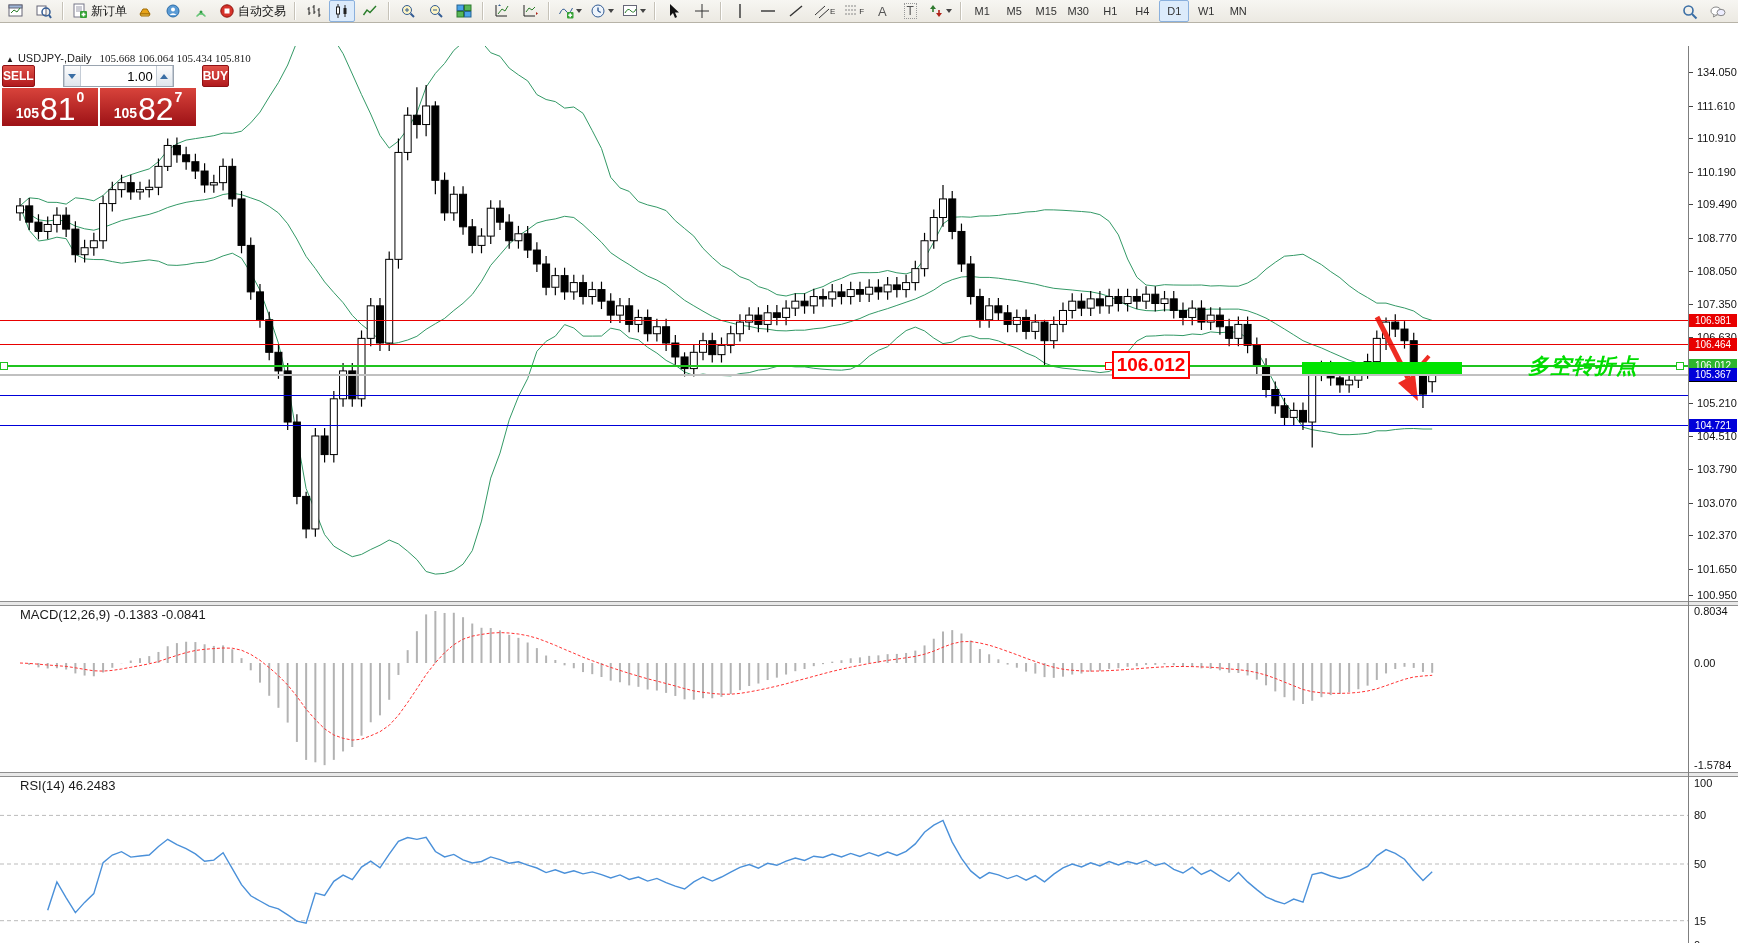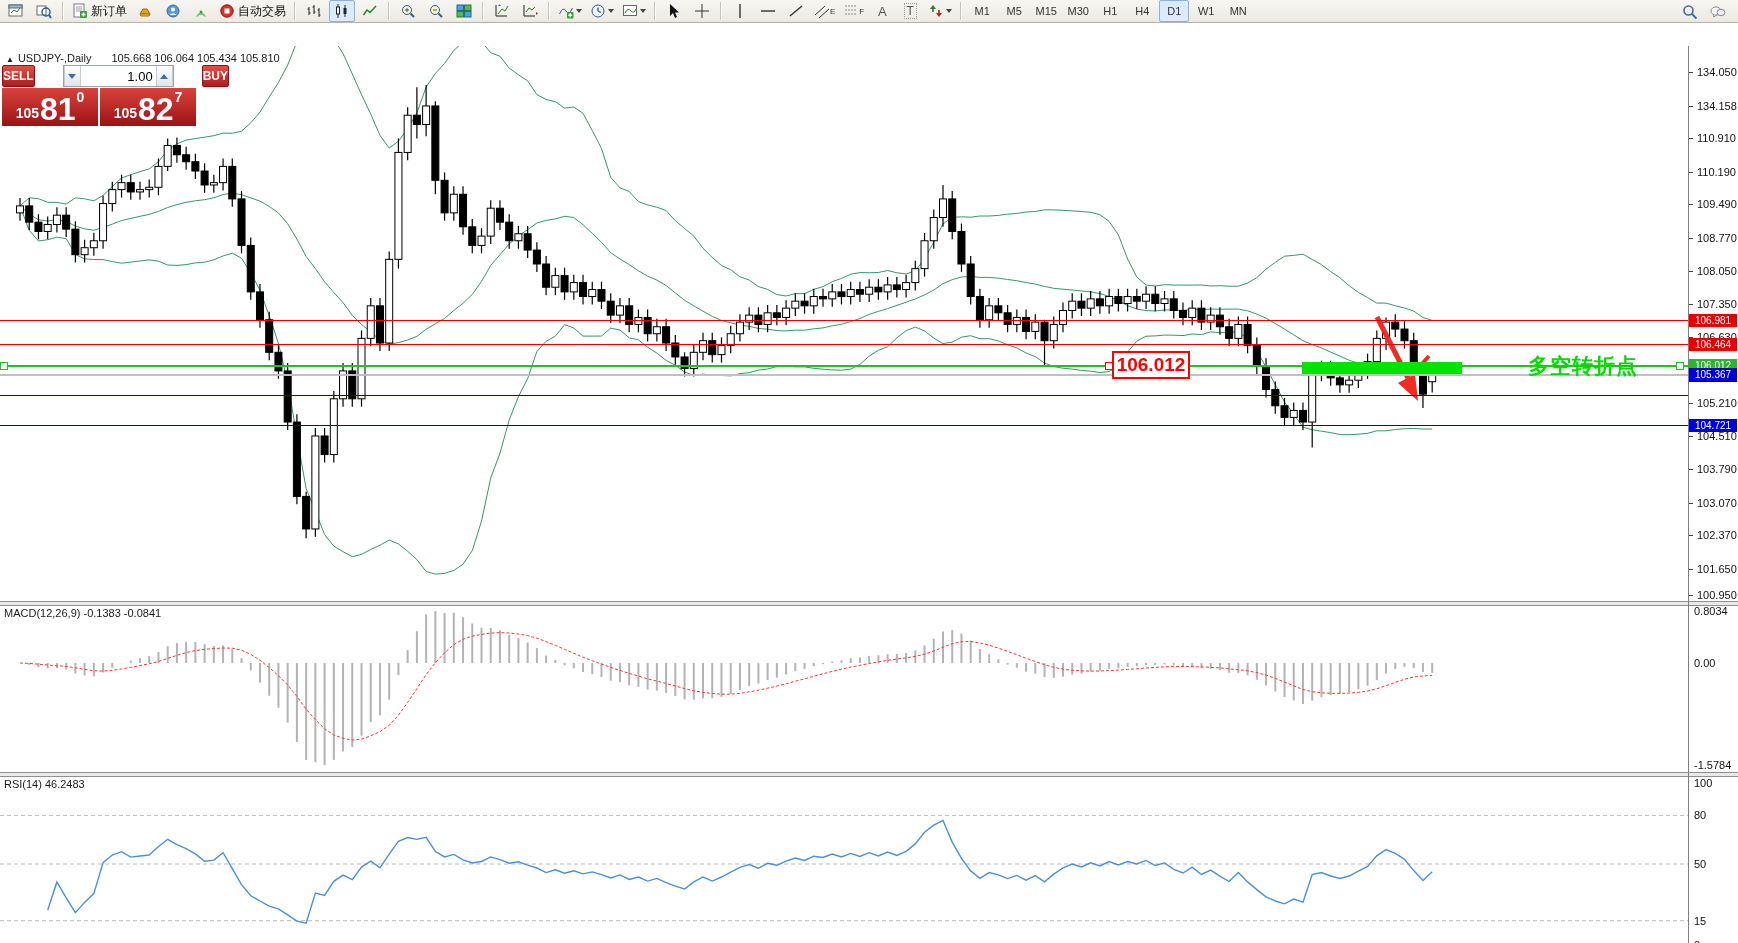--- a/index.html
+++ b/index.html
@@ -16,49 +16,49 @@
   #tf-group{display:flex;}
   .tb-right{position:absolute;right:6px;top:1px;display:flex;}
   
   #chart{position:absolute;left:0;top:23px;width:1738px;height:920px;background:#fff;}
   #gfx{position:absolute;left:0;top:0;z-index:1;}
   .pane-sep{position:absolute;left:0;width:1738px;height:3px;border-top:1px solid #8f8f8f;border-bottom:1px solid #8f8f8f;background:#e9e9e9;z-index:6;}
   #axis-border{position:absolute;top:23px;height:906px;left:1688px;width:1px;background:#7f7f7f;z-index:6;}
   
   #symtitle{position:absolute;left:6px;top:29px;font-size:11px;color:#1a1a1a;z-index:10;white-space:nowrap;}
   #symtitle .mark{font-size:8px;margin-right:4px;}
-  #symtitle .ohlc{margin-left:20px;}
+  #symtitle .ohlc{margin-left:8px;font-family:Liberation Serif, serif;}
   
-  .ind-label{position:absolute;left:4px;font-size:11px;color:#1a1a1a;z-index:10;}
+  .ind-label{position:absolute;left:20px;font-size:13px;color:#1a1a1a;z-index:10;}
   
   #tradepanel{position:absolute;left:2px;top:42px;width:194px;height:62px;z-index:20;font-family:"Liberation Sans",sans-serif;}
   #tp-row1{display:flex;height:22px;gap:26px;}
   .tp-btn{background:linear-gradient(#e05148,#b11a1d);color:#fff;font-size:12px;font-weight:bold;display:flex;align-items:center;justify-content:center;border:1px solid #8e1014;border-radius:2px;}
   #tp-sell-btn{width:48px;}
   #tp-buy-btn{flex:1;margin-left:2px;}
   #tp-vol{display:flex;height:20px;border:1px solid #9aa4b0;background:#fff;margin-left:2px;}
   #tp-vol input{width:70px;border:0;text-align:right;font-size:13px;padding-right:3px;outline:none;font-family:"Liberation Sans",sans-serif;}
   .spin{width:15px;background:linear-gradient(#fdfdfd,#dfe5ec);display:flex;align-items:center;justify-content:center;border-left:1px solid #c4ccd6;border-right:1px solid #c4ccd6;}
   .spin .up{width:0;height:0;border-left:4px solid transparent;border-right:4px solid transparent;border-bottom:5px solid #3a6ea5;}
   .spin .dn{width:0;height:0;border-left:4px solid transparent;border-right:4px solid transparent;border-top:5px solid #3a6ea5;}
   #tp-row2{display:flex;height:38px;margin-top:1px;}
   .tp-price{background:linear-gradient(#d8433b,#9d1216);color:#fff;flex:1;display:flex;align-items:flex-end;justify-content:center;padding-bottom:3px;}
   .tp-price:first-child{margin-right:2px;}
   .tp-base{font-size:14px;font-weight:bold;line-height:1;margin-bottom:3px;}
-  .tp-big{font-size:32px;font-weight:bold;line-height:0.85;margin:0 1px;}
+  .tp-big{font-size:32px;font-weight:normal;line-height:0.85;margin:0 1px;}
   .tp-sup{font-size:14px;font-weight:bold;line-height:1;align-self:flex-start;margin-top:2px;}
   
   .ptick{position:absolute;left:1697px;font-size:11px;color:#111;transform:translateY(-6px);z-index:5;}
   .ptick-dash{position:absolute;left:1689px;width:4px;height:1px;background:#444;z-index:5;}
   .badge{position:absolute;left:1689px;width:48px;height:13px;color:#fff;font-size:10px;line-height:13px;text-align:center;z-index:7;}
   .stick{position:absolute;left:1694px;font-size:11px;color:#111;transform:translateY(-6px);z-index:5;}
   
   .hline{position:absolute;left:0;width:1688px;z-index:2;}
   
-  #anno-text{position:absolute;left:1528px;top:329px;font-size:21px;font-weight:bold;color:#00dd00;z-index:8;letter-spacing:1px;white-space:nowrap;}
+  #anno-text{position:absolute;left:1528px;top:329px;font-size:21px;font-weight:bold;color:#00dd00;z-index:8;letter-spacing:1px;white-space:nowrap;font-style:italic;}
   #price-flag{position:absolute;left:1112px;top:328px;width:74px;height:24px;border:2px solid #ff0000;background:#fff;color:#ff0000;font-size:19px;font-weight:bold;text-align:center;line-height:24px;z-index:8;}
   #flag-handle{position:absolute;left:1105px;top:339px;width:6px;height:6px;border:1px solid #ff0000;background:#fff;z-index:8;}
   #green-bar{position:absolute;left:1302px;top:339px;width:160px;height:12px;background:#00e400;z-index:4;}
   .gl-handle{position:absolute;width:6px;height:6px;border:1px solid #1fc41f;background:#fff;z-index:5;}
   
   .i16{width:16px;height:16px;display:block;}
 </style>
 </head>
 <body>
 
@@ -861,21 +861,21 @@
     <div id="paxis">
         <div class="badge" style="top: 291.2px; background: rgb(232, 0, 0);">106.981</div>
         <div class="badge" style="top: 315.2px; background: rgb(232, 0, 0);">106.464</div>
         <div class="badge" style="top: 336.2px; background: rgb(45, 181, 45);">106.012</div>
         <div class="badge" style="top: 345.6px; background: rgb(0, 0, 0);">105.810</div>
         <div class="badge" style="top: 345px; background: rgb(0, 0, 217);">105.367</div>
         <div class="badge" style="top: 396.2px; background: rgb(0, 0, 217);">104.721</div>
         <div class="ptick-dash" style="top: 49px;"></div>
         <div class="ptick" style="top: 49px;">134.050</div>
         <div class="ptick-dash" style="top: 82.5px;"></div>
-        <div class="ptick" style="top: 82.5px;">134.158</div>
+        <div class="ptick" style="top: 82.5px;">111.610</div>
         <div class="ptick-dash" style="top: 115px;"></div>
         <div class="ptick" style="top: 115px;">110.910</div>
         <div class="ptick-dash" style="top: 148.5px;"></div>
         <div class="ptick" style="top: 148.5px;">110.190</div>
         <div class="ptick-dash" style="top: 181px;"></div>
         <div class="ptick" style="top: 181px;">109.490</div>
         <div class="ptick-dash" style="top: 214.5px;"></div>
         <div class="ptick" style="top: 214.5px;">108.770</div>
         <div class="ptick-dash" style="top: 248px;"></div>
         <div class="ptick" style="top: 248px;">108.050</div>

